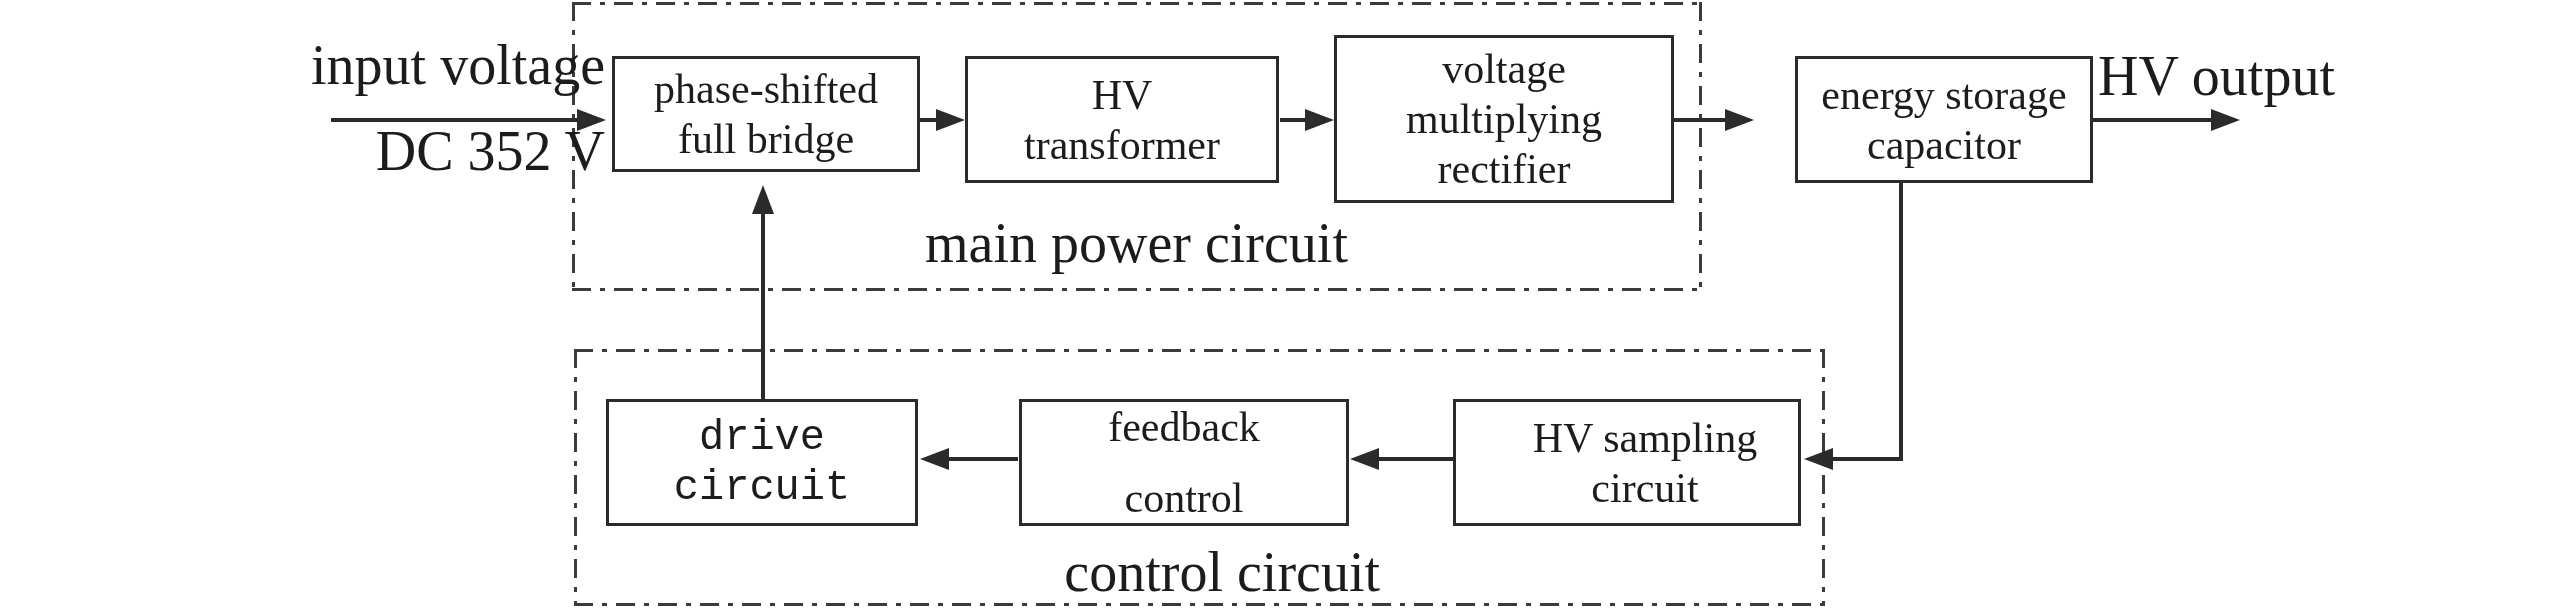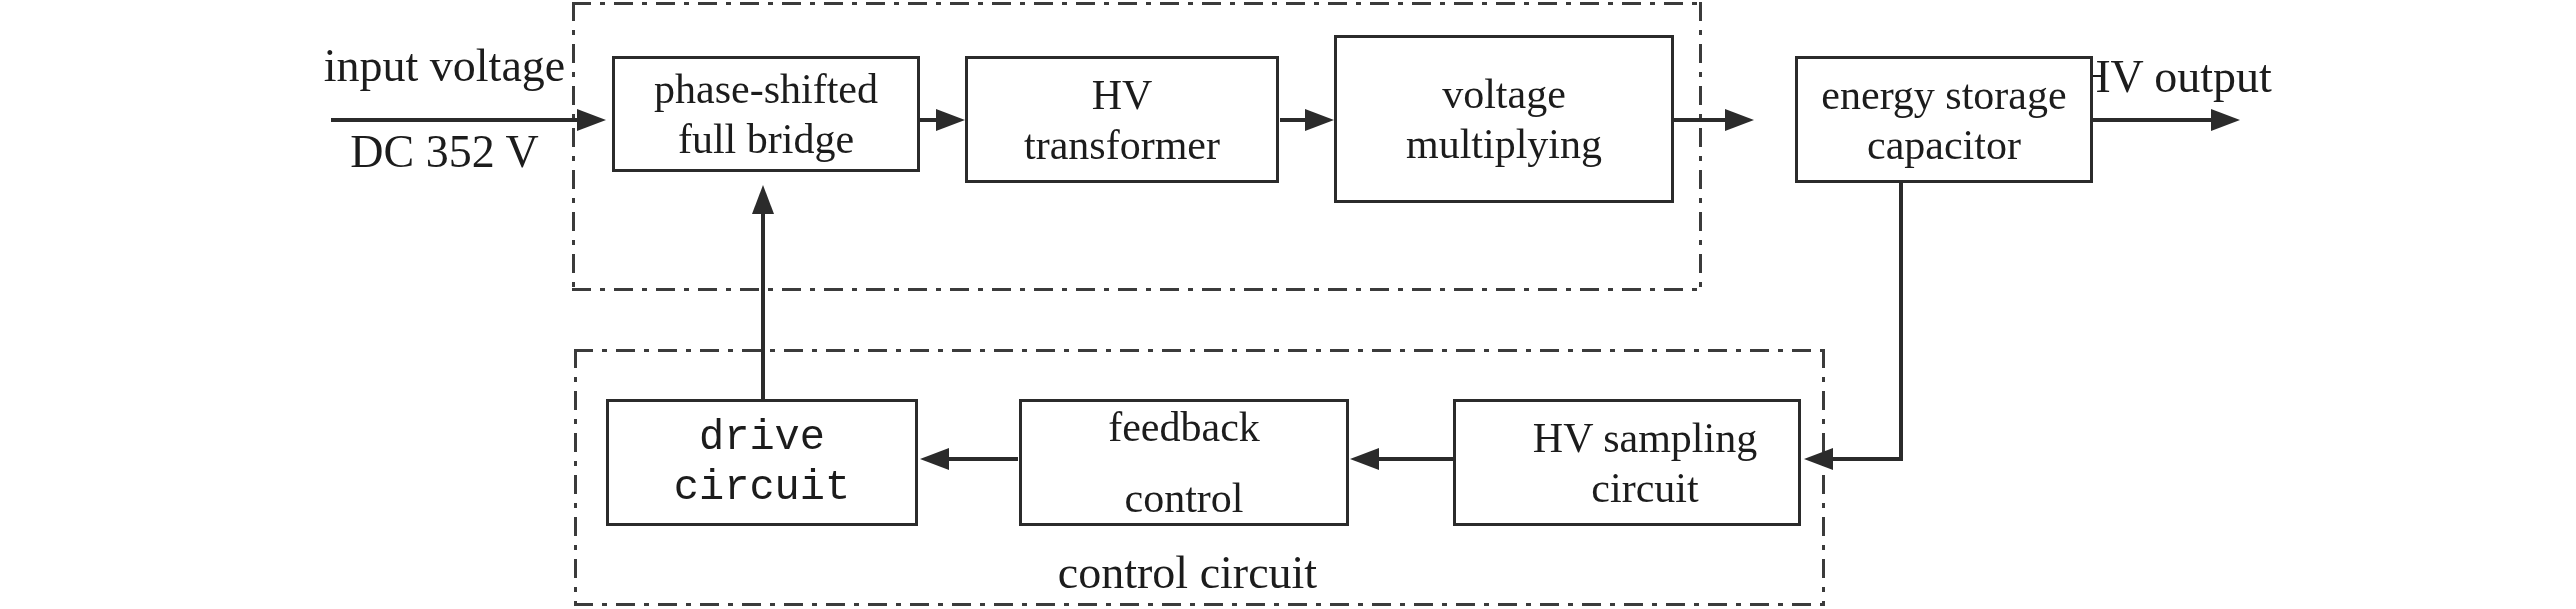--- a/index.html
+++ b/index.html
@@ -35,23 +35,23 @@
   #box-xfmr     { left: 965px; top: 56px;  width: 314px; height: 127px; }
   #box-rect     { left: 1334px; top: 35px;  width: 340px; height: 168px; }
   #box-cap      { left: 1754px; top: 56px;  width: 298px; height: 127px; margin-left: 41px; }
   #box-drive    { left: 606px;  top: 399px; width: 312px; height: 127px; font-family: Liberation Mono, monospace; }
   #box-feedback { left: 1019px; top: 399px; width: 330px; height: 127px; justify-content: space-between; }
   #box-sampling { left: 1453px; top: 399px; width: 348px; height: 127px; padding-left: 36px; }
 
   
   .lbl {
     position: absolute;
-    font-size: 46px;
+    font-size: 56px;
     line-height: 51px;
-    text-align: center;
+    text-align: right;
     white-space: nowrap;
     z-index: 2;
   }
   #lbl-input-voltage { left: 284px;  top: 40px;  width: 321px; }
   #lbl-input-value   { left: 284px;  top: 126px; width: 321px; }
   #lbl-hv-output     { left: 2014px; top: 51px;  width: 321px; }
   #lbl-main-group    { left: 925px; top: 218px; width: 385px; }
   #lbl-control-group { left: 995px; top: 547px; width: 385px; }
 
   
@@ -145,20 +145,21 @@
   </div>
 
   <div class="box" id="box-xfmr">
     <div>HV</div>
     <div>transformer</div>
   </div>
 
   <div class="box" id="box-rect">
     <div>voltage</div>
     <div>multiplying</div>
+    <div>rectifier</div>
   </div>
 
   <div class="box" id="box-cap">
     <div>energy storage</div>
     <div>capacitor</div>
   </div>
 
   <div class="box" id="box-drive">
     <div>drive circuit</div>
   </div>
@@ -169,20 +170,21 @@
   </div>
 
   <div class="box" id="box-sampling">
     <div>HV sampling</div>
     <div>circuit</div>
   </div>
 
   <div class="lbl" id="lbl-input-voltage">input voltage</div>
   <div class="lbl" id="lbl-input-value">DC 352 V</div>
   <div class="lbl" id="lbl-hv-output">HV output</div>
+  <div class="lbl" id="lbl-main-group">main power circuit</div>
   <div class="lbl" id="lbl-control-group">control circuit</div>
 
   <div class="hline" id="line-input"></div>
   <div class="hline" id="line-p2x"></div>
   <div class="hline" id="line-x2r"></div>
   <div class="hline" id="line-r2c"></div>
   <div class="hline" id="line-output"></div>
   <div class="hline" id="line-s2f"></div>
   <div class="hline" id="line-f2d"></div>
   <div class="hline" id="line-cap-h"></div>

